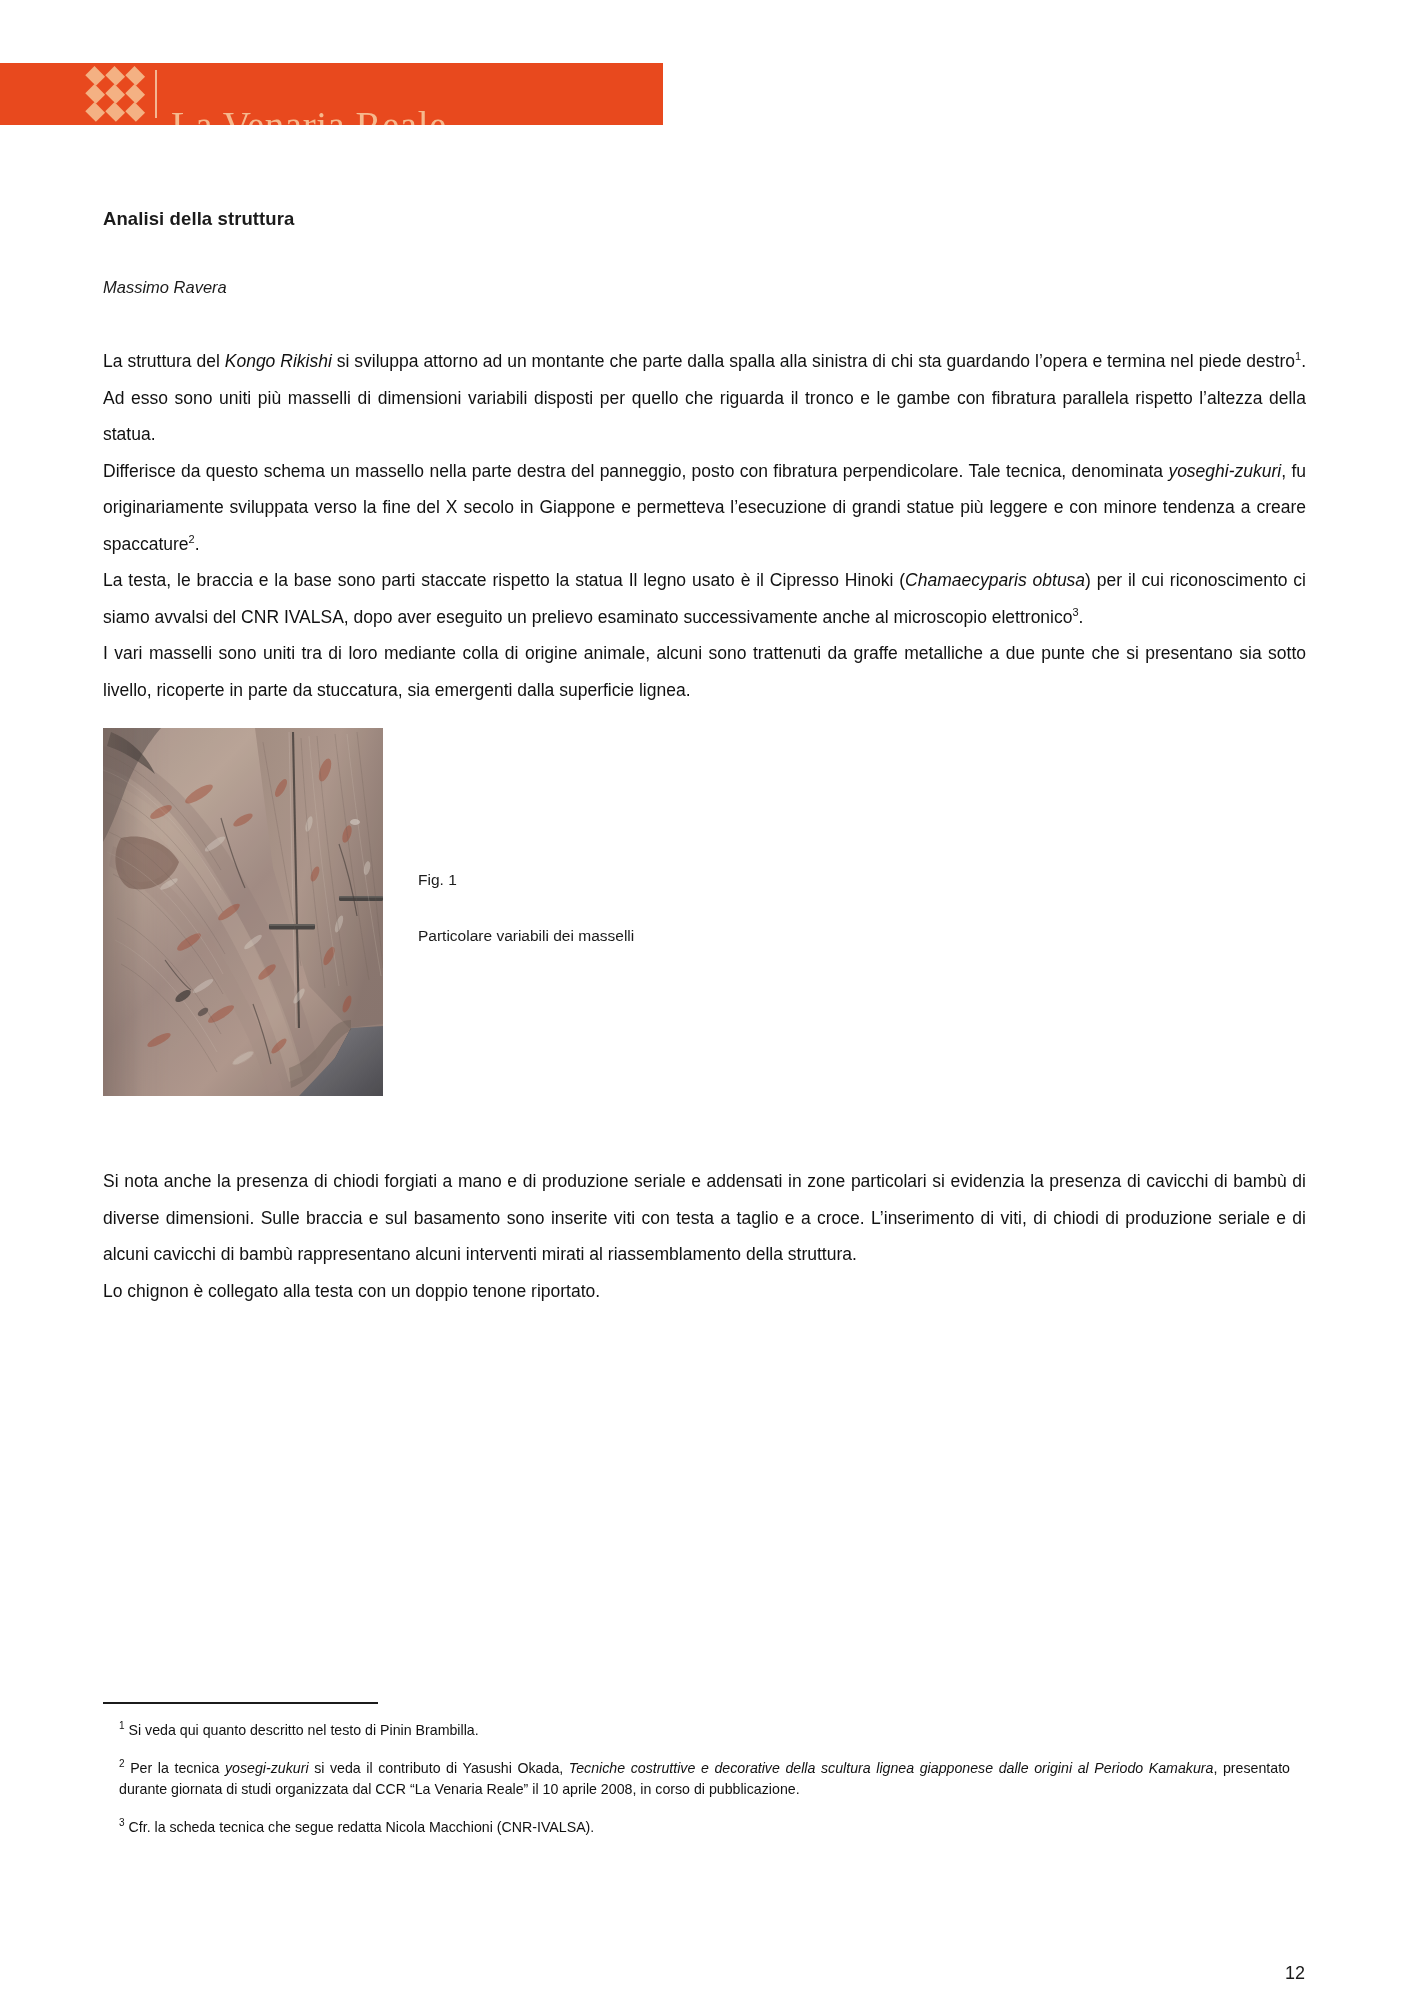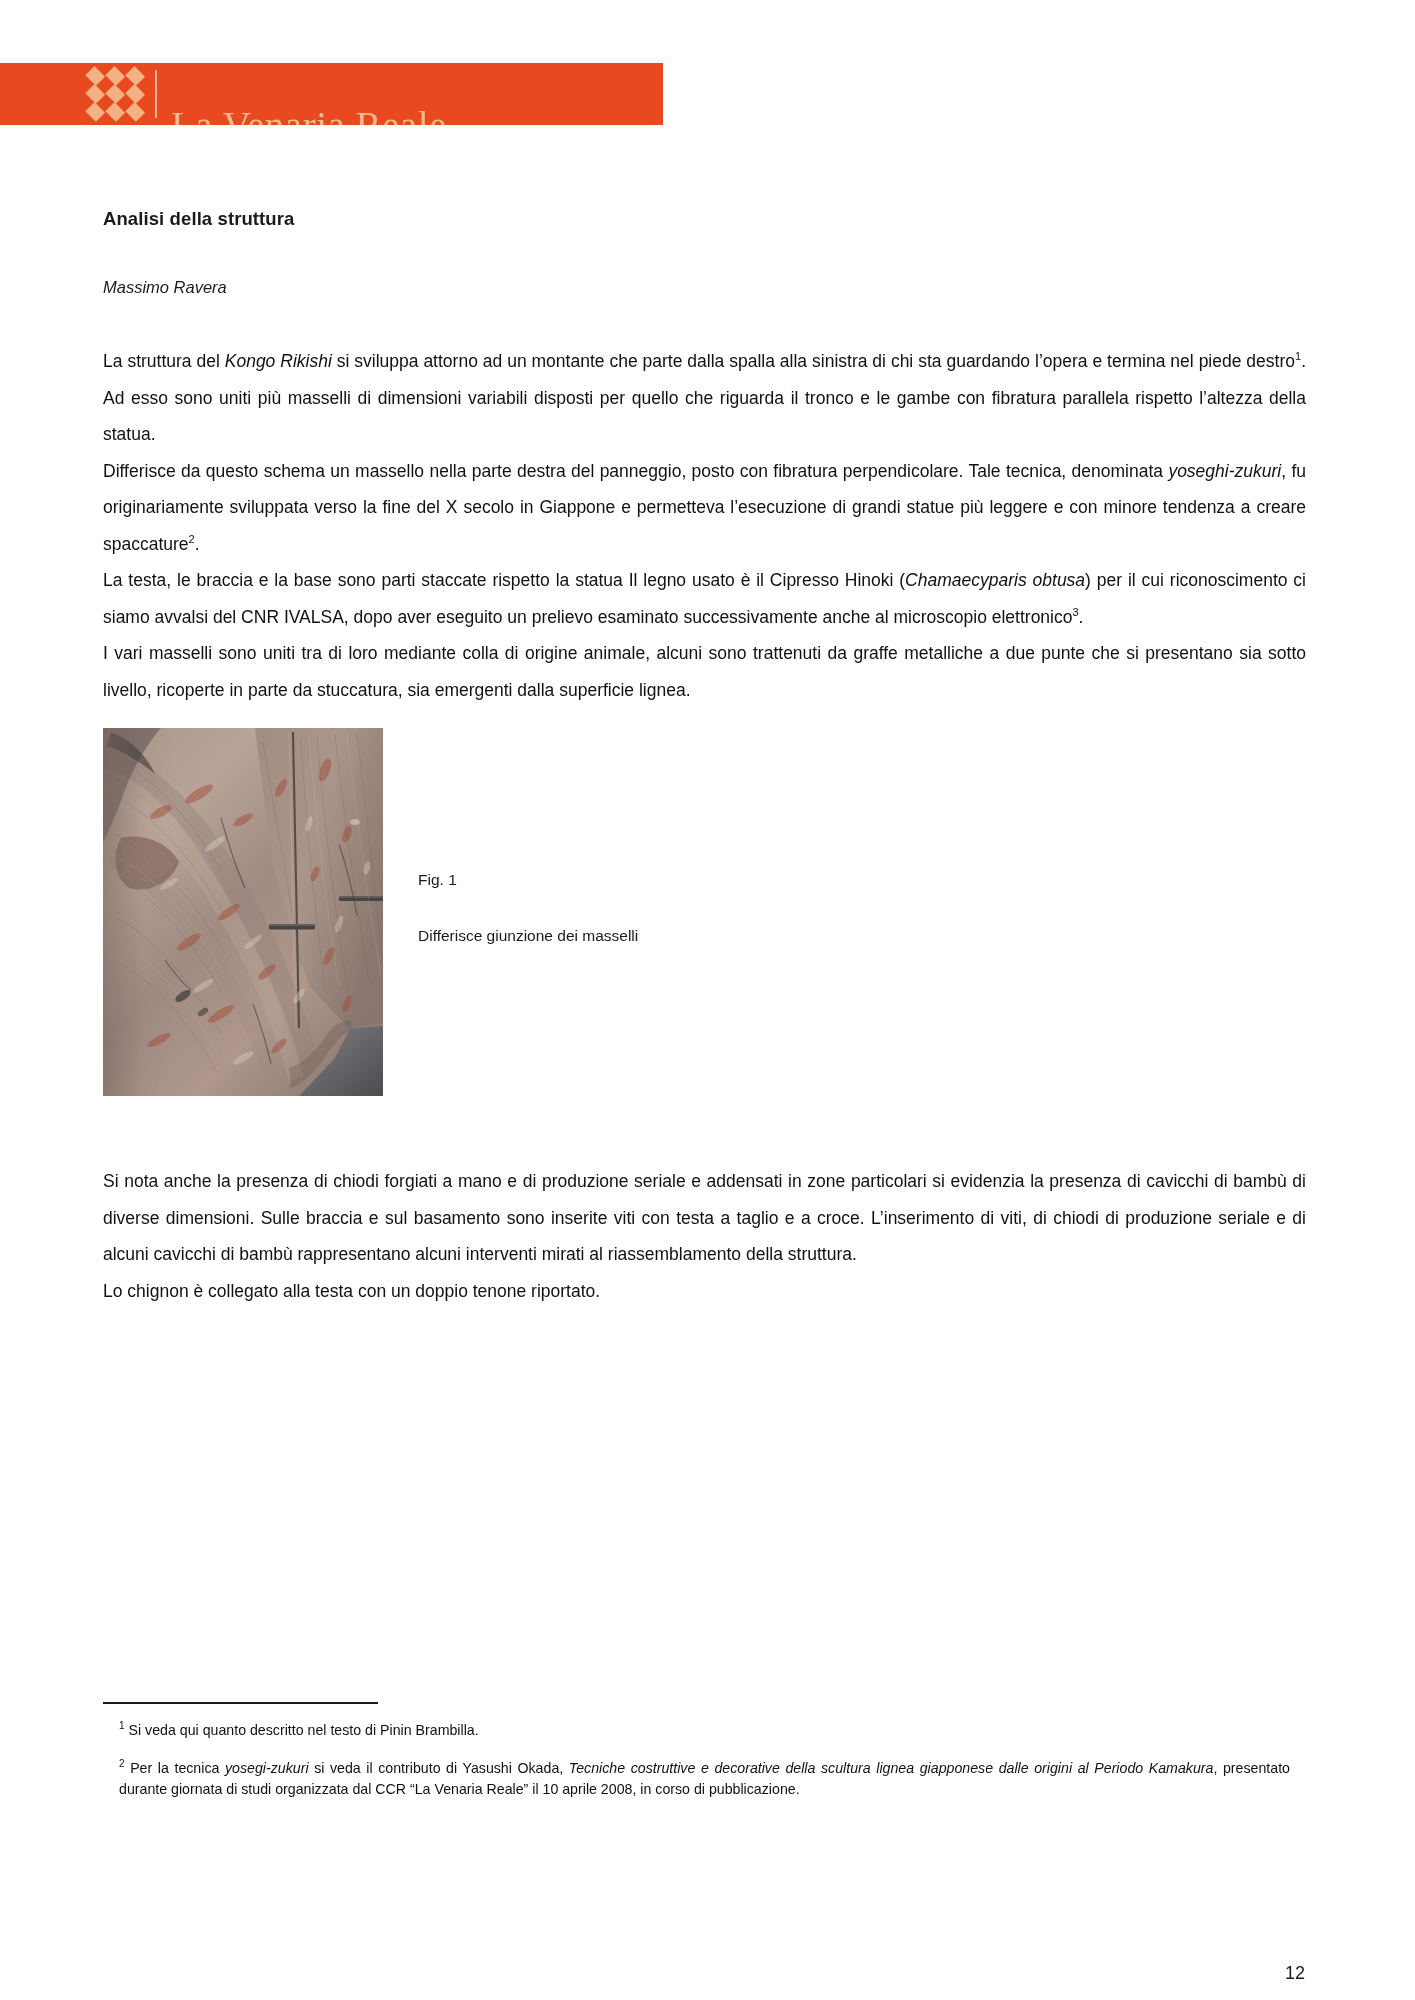--- a/index.html
+++ b/index.html
@@ -361,33 +361,34 @@
         <path d="M186,340 C200,336 214,322 226,304 C232,296 240,292 248,292 L248,302 C240,306 232,314 224,326 C214,342 200,356 188,360 Z" fill="#6a5b54" opacity="0.35"></path>
 
         <rect x="0" y="0" width="70" height="368" fill="url(#shadeFold)"></rect>
 
         <rect x="0" y="0" width="280" height="368" fill="#2c2622" opacity="0.06"></rect>
       </svg>
     </div>
 
     <div class="caption-wrap">
       <p class="fig-label">Fig. 1</p>
-      <p class="fig-caption">Differisce giunzione dei masselli</p>
+      <p class="fig-caption">Particolare variabili dei masselli</p>
     </div>
   </div>
 
   <div class="content-lower">
     <p class="body">Si nota anche la presenza di chiodi forgiati  a mano e di produzione seriale e addensati in zone particolari si evidenzia la presenza di cavicchi di bambù di diverse dimensioni. Sulle braccia e sul basamento sono inserite viti con testa a taglio e a croce. L’inserimento di viti, di chiodi di produzione seriale e di alcuni cavicchi di bambù rappresentano alcuni interventi mirati al riassemblamento della struttura.</p>
     <p class="body">Lo chignon è  collegato alla testa con un doppio tenone riportato.</p>
   </div>
 
   <div class="footnotes">
     <div class="fn-rule"></div>
 
     <p class="fn"><sup>1</sup><span> Si veda qui quanto descritto nel testo di Pinin Brambilla.</span></p>
 
     <p class="fn"><sup>2</sup><span> Per la tecnica </span><span class="ital">yosegi-zukuri</span><span> si veda il contributo di Yasushi Okada, </span><span class="ital">Tecniche costruttive e decorative della scultura lignea giapponese dalle origini al Periodo Kamakura</span><span>, presentato durante giornata di studi organizzata dal CCR “La Venaria Reale”  il 10 aprile 2008, in corso di pubblicazione.</span></p>
 
+    <p class="fn"><sup>3</sup><span> Cfr. la scheda tecnica che segue redatta Nicola Macchioni (CNR-IVALSA).</span></p>
   </div>
 
   <div class="page-number">12</div>
 
 </div>
 
 </body></html>

